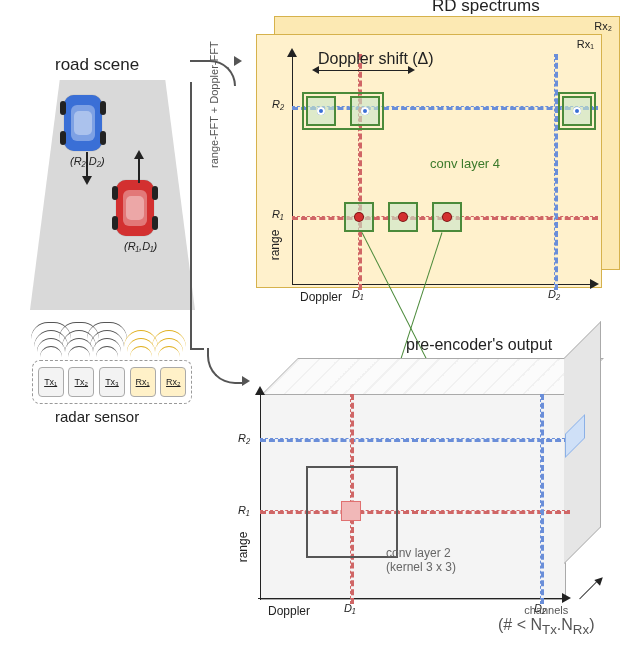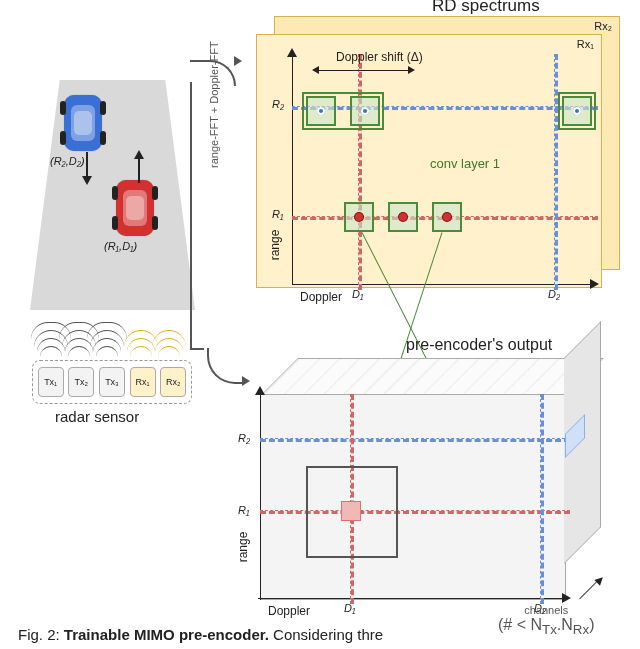--- a/index.html
+++ b/index.html
@@ -41,21 +41,21 @@
     position:absolute; left:7px; top:10px; width:24px; height:36px;
     background: rgba(255,255,255,0.35); border-radius:6px;
   }
   .car .roof2 { position:absolute; left:10px; top:16px; width:18px; height:24px;
     background: rgba(255,255,255,0.35); border-radius:5px; }
   .car .wheel { position:absolute; width:6px; height:14px; background:#222; border-radius:3px; }
   .car .wl1{left:-4px; top:6px}.car .wl2{left:-4px; top:36px}
   .car .wr1{right:-4px; top:6px}.car .wr2{right:-4px; top:36px}
   .car-blue { background:#3a6fd6; left:64px; top:95px; }
   .car-red  { background:#d33030; left:116px; top:180px; }
-  .car-label { font-size:11px; font-style:italic; }
+  .car-label { font-size:11px; font-style:italic;padding-left:20px; }
   .car-label-blue { left:50px; top:155px; }
   .car-label-red  { left:104px; top:240px; }
 
   
   .arrow-line { width:2px; background:#222; }
   .arrow-head { width:0;height:0;border-left:5px solid transparent;border-right:5px solid transparent; }
   .arrow-up { border-bottom:9px solid #222; }
   .arrow-down { border-top:9px solid #222; }
   .blue-arrow { left:82px; top:152px; }
   .blue-arrow .arrow-line { height:24px; margin-left:4px; }
@@ -64,21 +64,21 @@
 
   
   .sensor-box {
     left:32px; top:360px; width:158px; height:42px;
     border:1px dashed #999; border-radius:8px;
     display:flex; align-items:center; justify-content:space-evenly;
     background:#fff;
   }
   .antenna {
     width:24px; height:28px; border:1px solid #aaa; border-radius:4px;
-    font-size:9px; display:flex; align-items:center; justify-content:center;
+    font-size:9px; display:flex; align-items:center; justify-content:center;text-decoration:underline;
   }
   .ant-tx { background:#f3f3f3; }
   .ant-rx { background:#fff1c8; }
   .sensor-label { left:55px; top:408px; font-size:15px; }
 
   
   .arcgroup { left:40px; top:316px; }
   .arc {
     width:22px; height:16px;
     border:1.5px solid #555; border-bottom:none; border-left:none; border-right:none;
@@ -131,21 +131,21 @@
   .r1-line{ left:292px; top:216px; }
   .r2-line{ left:292px; top:106px; }
   .d1-line{ left:358px; top:54px; }
   .d2-line{ left:554px; top:54px; }
 
   .r-lbl{ font-size:11px; font-style:italic; }
   .r1{left:272px; top:208px;} .r2{left:272px; top:98px;}
   .d1{left:352px; top:288px;} .d2{left:548px; top:288px;}
 
   
-  .dshift-lbl { left:336px; top:50px; font-size:12px; }
+  .dshift-lbl { left:318px; top:50px; font-size:16px; }
   .dshift-arrow {
     left:318px; top:70px; width:90px; height:0; border-top:1.5px solid #222;
   }
   .dshift-ahl { left:312px; top:66px; width:0;height:0;border-top:4px solid transparent;border-bottom:4px solid transparent;border-right:7px solid #222;}
   .dshift-ahr { left:408px; top:66px; width:0;height:0;border-top:4px solid transparent;border-bottom:4px solid transparent;border-left:7px solid #222;}
 
   
   .kbox {
     width:26px; height:26px; border:2px solid #4b8a3a; background:rgba(200,230,200,0.6);
     display:flex; align-items:center; justify-content:center;
@@ -244,20 +244,21 @@
   .arrow-to-3d-head {
     left:242px; top:376px; width:0;height:0;
     border-top:5px solid transparent;border-bottom:5px solid transparent;border-left:8px solid #555;
   }
 </style>
 </head>
 <body>
 
 <div class="stage">
 
+  <div class="abs road-title">road scene</div>
   <div class="abs road"></div>
 
   <div class="abs car car-blue">
     <div class="roof"></div>
       <div class="roof2"></div>
     <div class="wheel wl1"></div>
       <div class="wheel wl2"></div>
       <div class="wheel wr1"></div>
       <div class="wheel wr2"></div>
   </div>
@@ -375,21 +376,21 @@
       </div>
     <div class="kbox">
         <div class="dot-red"></div>
       </div>
     <div class="kbox">
         <div class="dot-red"></div>
       </div>
   </div>
 
   <div class="abs conv1-lbl">
-    <div>conv layer 1</div>
+    <div>conv layer 4</div>
   </div>
 
   <div class="abs gline gl1"></div>
   <div class="abs gline gl2"></div>
 
   <div class="abs peo-title">pre-encoder's output</div>
   <div class="abs grid3d-top"></div>
   <div class="abs grid3d-front"></div>
   <div class="abs grid3d-side"></div>
 
@@ -405,27 +406,26 @@
   <div class="abs peo-vline dash red-dash pd1"></div>
   <div class="abs peo-vline dash blue-dash pd2"></div>
   <div class="abs pr-lbl pR1">R₁</div>
   <div class="abs pr-lbl pR2">R₂</div>
   <div class="abs pr-lbl pD1">D₁</div>
   <div class="abs pr-lbl pD2">D₂</div>
 
   <div class="abs cube-red"></div>
   <div class="abs cube-blue-side"></div>
   <div class="abs conv2-box"></div>
+  <div class="abs conv2-lbl">
+    <div>conv layer 2</div>
+    <div>(kernel 3 x 3)</div>
+  </div>
 
   <div class="abs chan-arrow"></div>
   <div class="abs chan-ah"></div>
   <div class="abs chan-lbl">
     <span>channels</span><br>
     <span style="font-size:16px">(# &lt; N<sub>Tx</sub>.N<sub>Rx</sub>)</span>
   </div>
 
-  <div class="abs fig-cap">
-    <span>Fig. 2:</span>
-    <span class="bold"> Trainable MIMO pre-encoder.</span>
-    <span> Considering thre</span>
-  </div>
 
 </div>
 
 </body></html>

